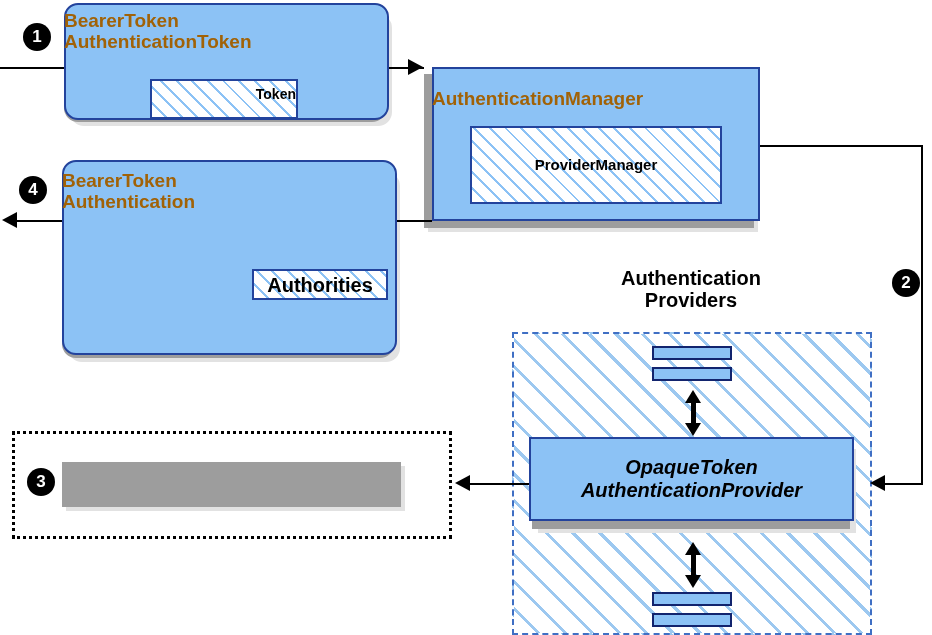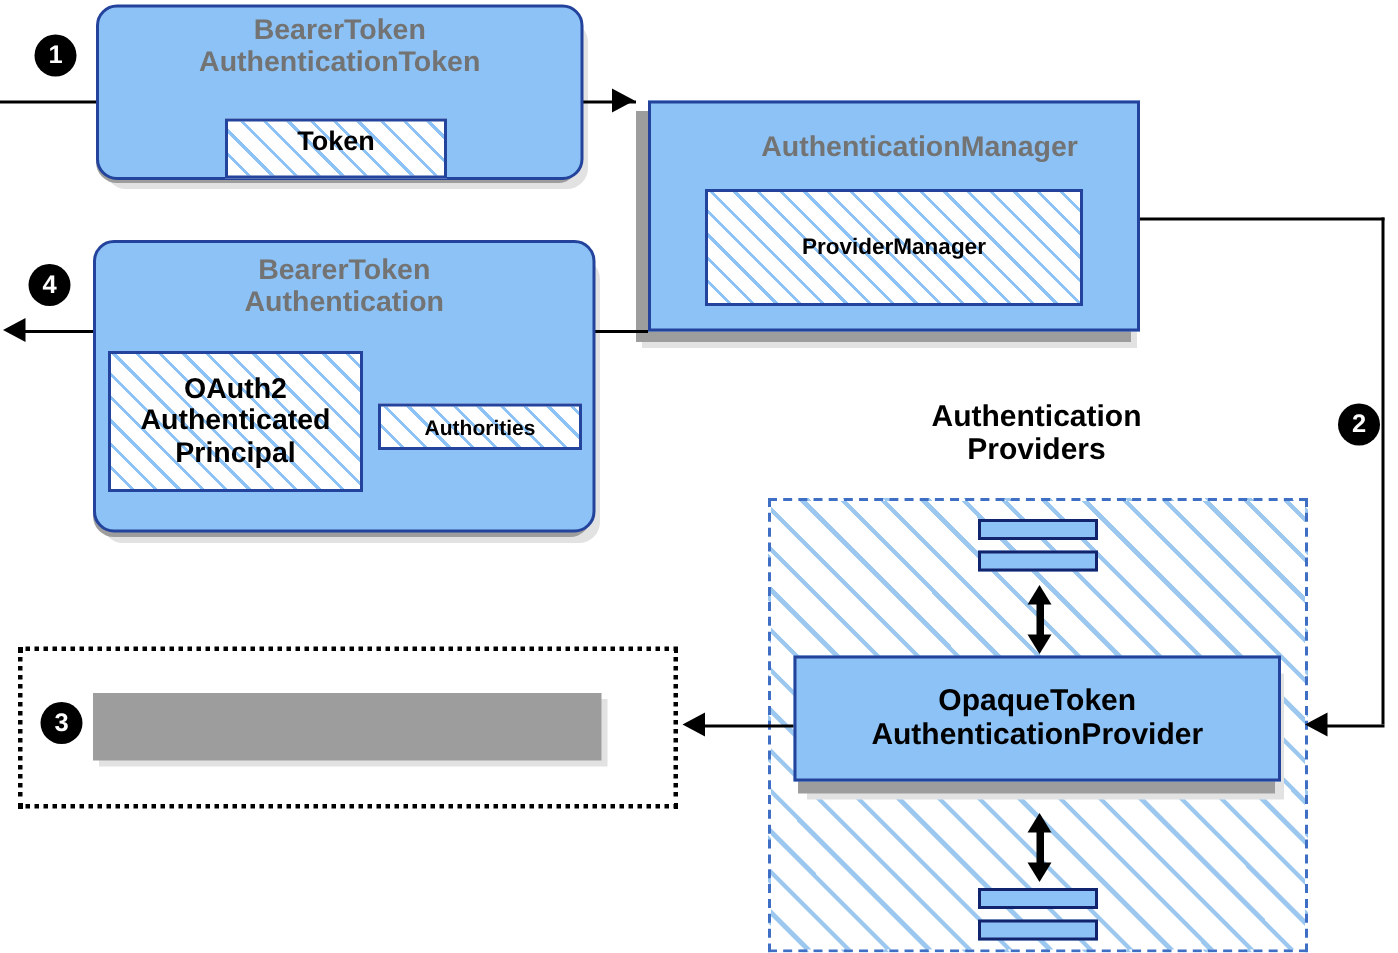--- a/index.html
+++ b/index.html
@@ -62,24 +62,23 @@
     text-align: center;
     z-index: 8;
   }
 
   
   .node-title {
     position: absolute;
     left: 0;
     right: 0;
     font-weight: bold;
-    text-align: center;
     line-height: 1.12;
     white-space: pre-line;
-    color: #737373;
+    color: #a16207;
     z-index: 9;
   }
 
   
   .free-label {
     position: absolute;
     text-align: center;
     font-weight: bold;
     color: #000;
     line-height: 1.12;
@@ -202,49 +201,43 @@
   <div class="line-h" style="left:396px; top:220px; width:36px;"></div>
 
   <div class="line-h" style="left:12px; top:220px; width:60px;"></div>
   <div class="arrow left" style="left:2px; top:212px;"></div>
 
   <div class="shadow lite rounded" style="left:70px; top:14px; width:322px; height:112px;"></div>
   <div class="shadow rounded" style="left:64px; top:10px; width:322px; height:112px;"></div>
   <div class="node rounded" style="left:64px; top:3px; width:325px; height:117px;"></div>
   <div class="node-title" style="left:64px; top:10px; width:325px; font-size:19px;">BearerToken
 AuthenticationToken</div>
-  <div class="hatch" style="left:150px; top:79px; width:148px; height:40px; font-size:18px; line-height:26px;"><span>Token</span></div>
+  <div class="hatch" style="left:150px; top:79px; width:148px; height:40px; font-size:14px; line-height:26px;text-align:right;"><span>Token</span></div>
 
   <div class="shadow lite" style="left:428px; top:78px; width:330px; height:154px;"></div>
   <div class="shadow" style="left:424px; top:74px; width:330px; height:154px;"></div>
   <div class="node" style="left:432px; top:67px; width:328px; height:154px;"></div>
-  <div class="node-title" style="left:432px; top:88px; width:328px; font-size:19px;padding-left:17px;">AuthenticationManager</div>
+  <div class="node-title" style="left:432px; top:88px; width:328px; font-size:19px;">AuthenticationManager</div>
   <div class="hatch" style="left:470px; top:126px; width:252px; height:78px; font-size:15px; line-height:74px;"><span>ProviderManager</span></div>
 
   <div class="shadow lite rounded" style="left:68px; top:172px; width:332px; height:190px;"></div>
   <div class="shadow rounded" style="left:62px; top:168px; width:332px; height:190px;"></div>
   <div class="node rounded" style="left:62px; top:160px; width:335px; height:195px;"></div>
   <div class="node-title" style="left:62px; top:170px; width:335px; font-size:19px;">BearerToken
 Authentication</div>
-  <div class="hatch" style="left:72px; top:234px; width:170px; height:94px; font-size:19px; line-height:1.12;
-              display:flex; align-items:center; justify-content:center;">
-      <span style="white-space:pre-line;">OAuth2
-Authenticated
-Principal</span>
-    </div>
-  <div class="hatch" style="left:252px; top:269px; width:136px; height:31px; font-size:14px; line-height:28px; z-index:9;"><span>Authorities</span></div>
+  <div class="hatch" style="left:252px; top:269px; width:136px; height:31px; font-size:20px; line-height:28px; z-index:9;"><span>Authorities</span></div>
 
   <div class="shadow lite" style="left:66px; top:466px; width:339px; height:45px;"></div>
   <div class="shadow" style="left:62px; top:462px; width:339px; height:45px;"></div>
 
   <div class="shadow lite" style="left:538px; top:449px; width:318px; height:84px;"></div>
   <div class="shadow" style="left:532px; top:445px; width:318px; height:84px;"></div>
   <div class="node" style="left:529px; top:437px; width:325px; height:84px;
               display:flex; align-items:center; justify-content:center; font-size:20px;">
-      <span style="white-space:pre-line; line-height:1.15;">OpaqueToken
+      <span style="white-space:pre-line; line-height:1.15;font-style:italic;">OpaqueToken
 AuthenticationProvider</span>
     </div>
 
   <div class="bar" style="left:652px; top:346px; width:80px; height:14px;"></div>
   <div class="bar" style="left:652px; top:367px; width:80px; height:14px;"></div>
 
   <div class="line-v" style="left:691px; top:395px; height:30px; border-left-width:5px;"></div>
   <div class="arrow up" style="left:685px; top:390px;"></div>
   <div class="arrow down" style="left:685px; top:423px;"></div>
 

